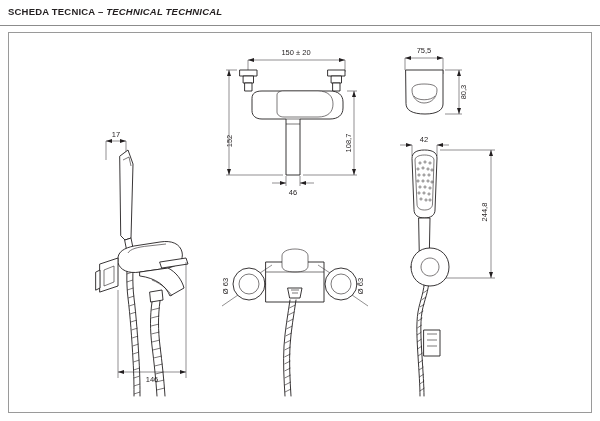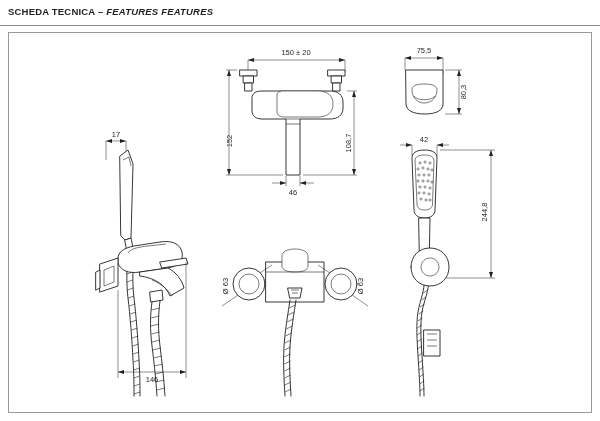--- a/index.html
+++ b/index.html
@@ -81,21 +81,21 @@
     font-size: 7.5px;
     fill: #231f20;
   }
 </style>
 </head>
 <body>
 
 <div id="page">
 
   <div id="header">
-    <div id="header-title"><span>SCHEDA TECNICA – </span><span class="it">FEATURES FEATURES</span></div>
+    <div id="header-title"><span>SCHEDA TECNICA – </span><span class="it">TECHNICAL TECHNICAL</span></div>
   </div>
 
   <div id="frame"></div>
 
   <svg id="drawing" viewBox="0 0 600 421">
 
     <g>
 
       <g>
         <line class="dim" x1="248" y1="60" x2="248" y2="72"></line>

